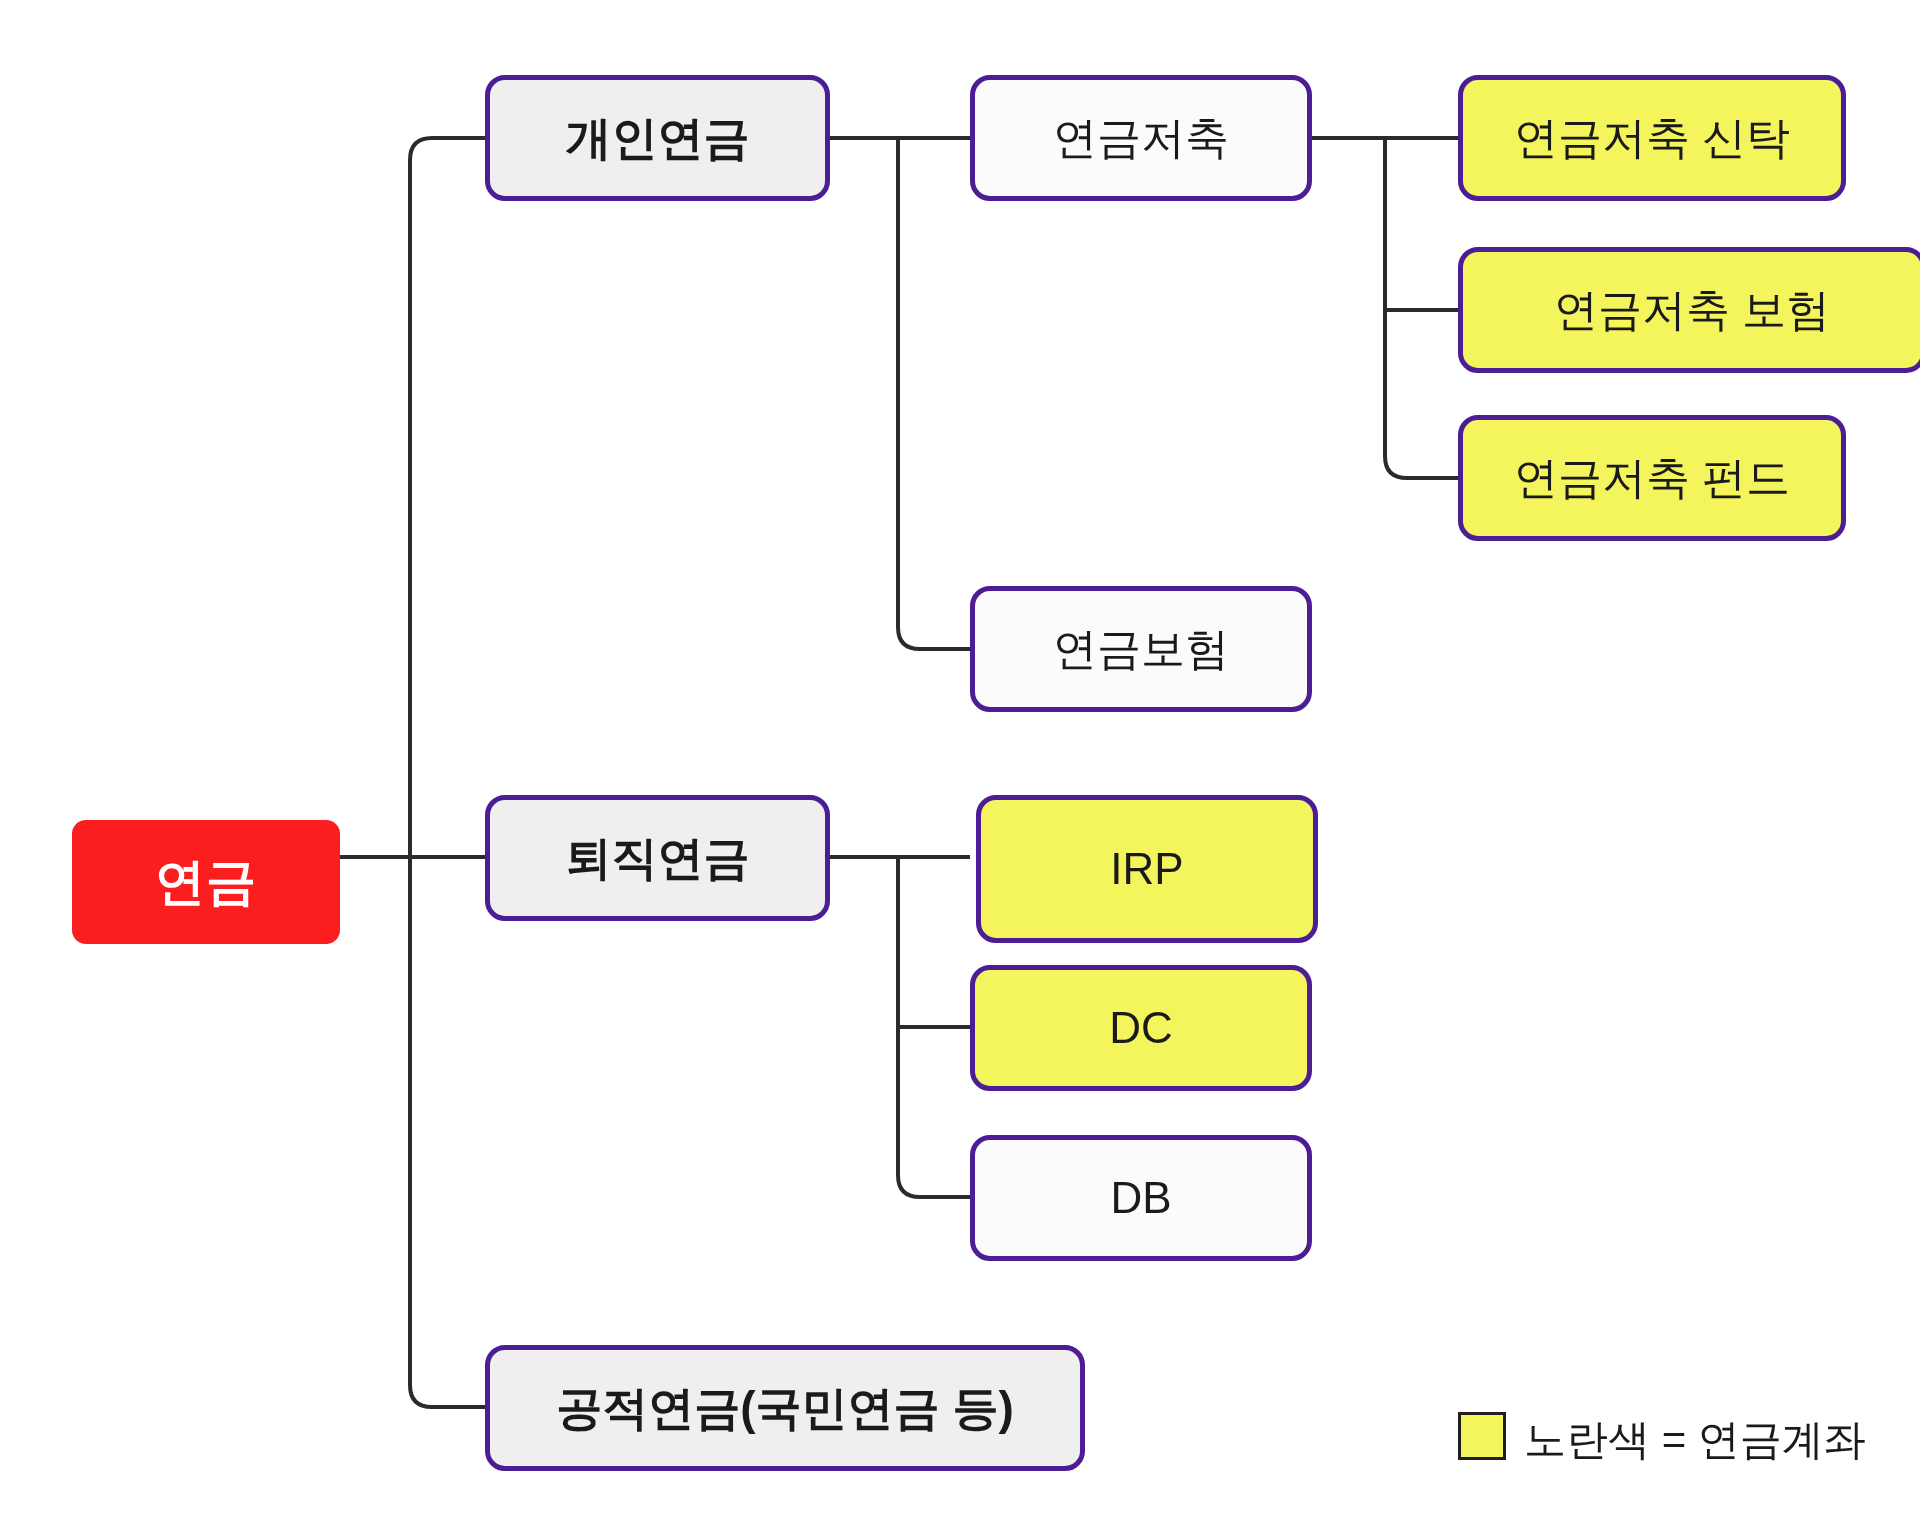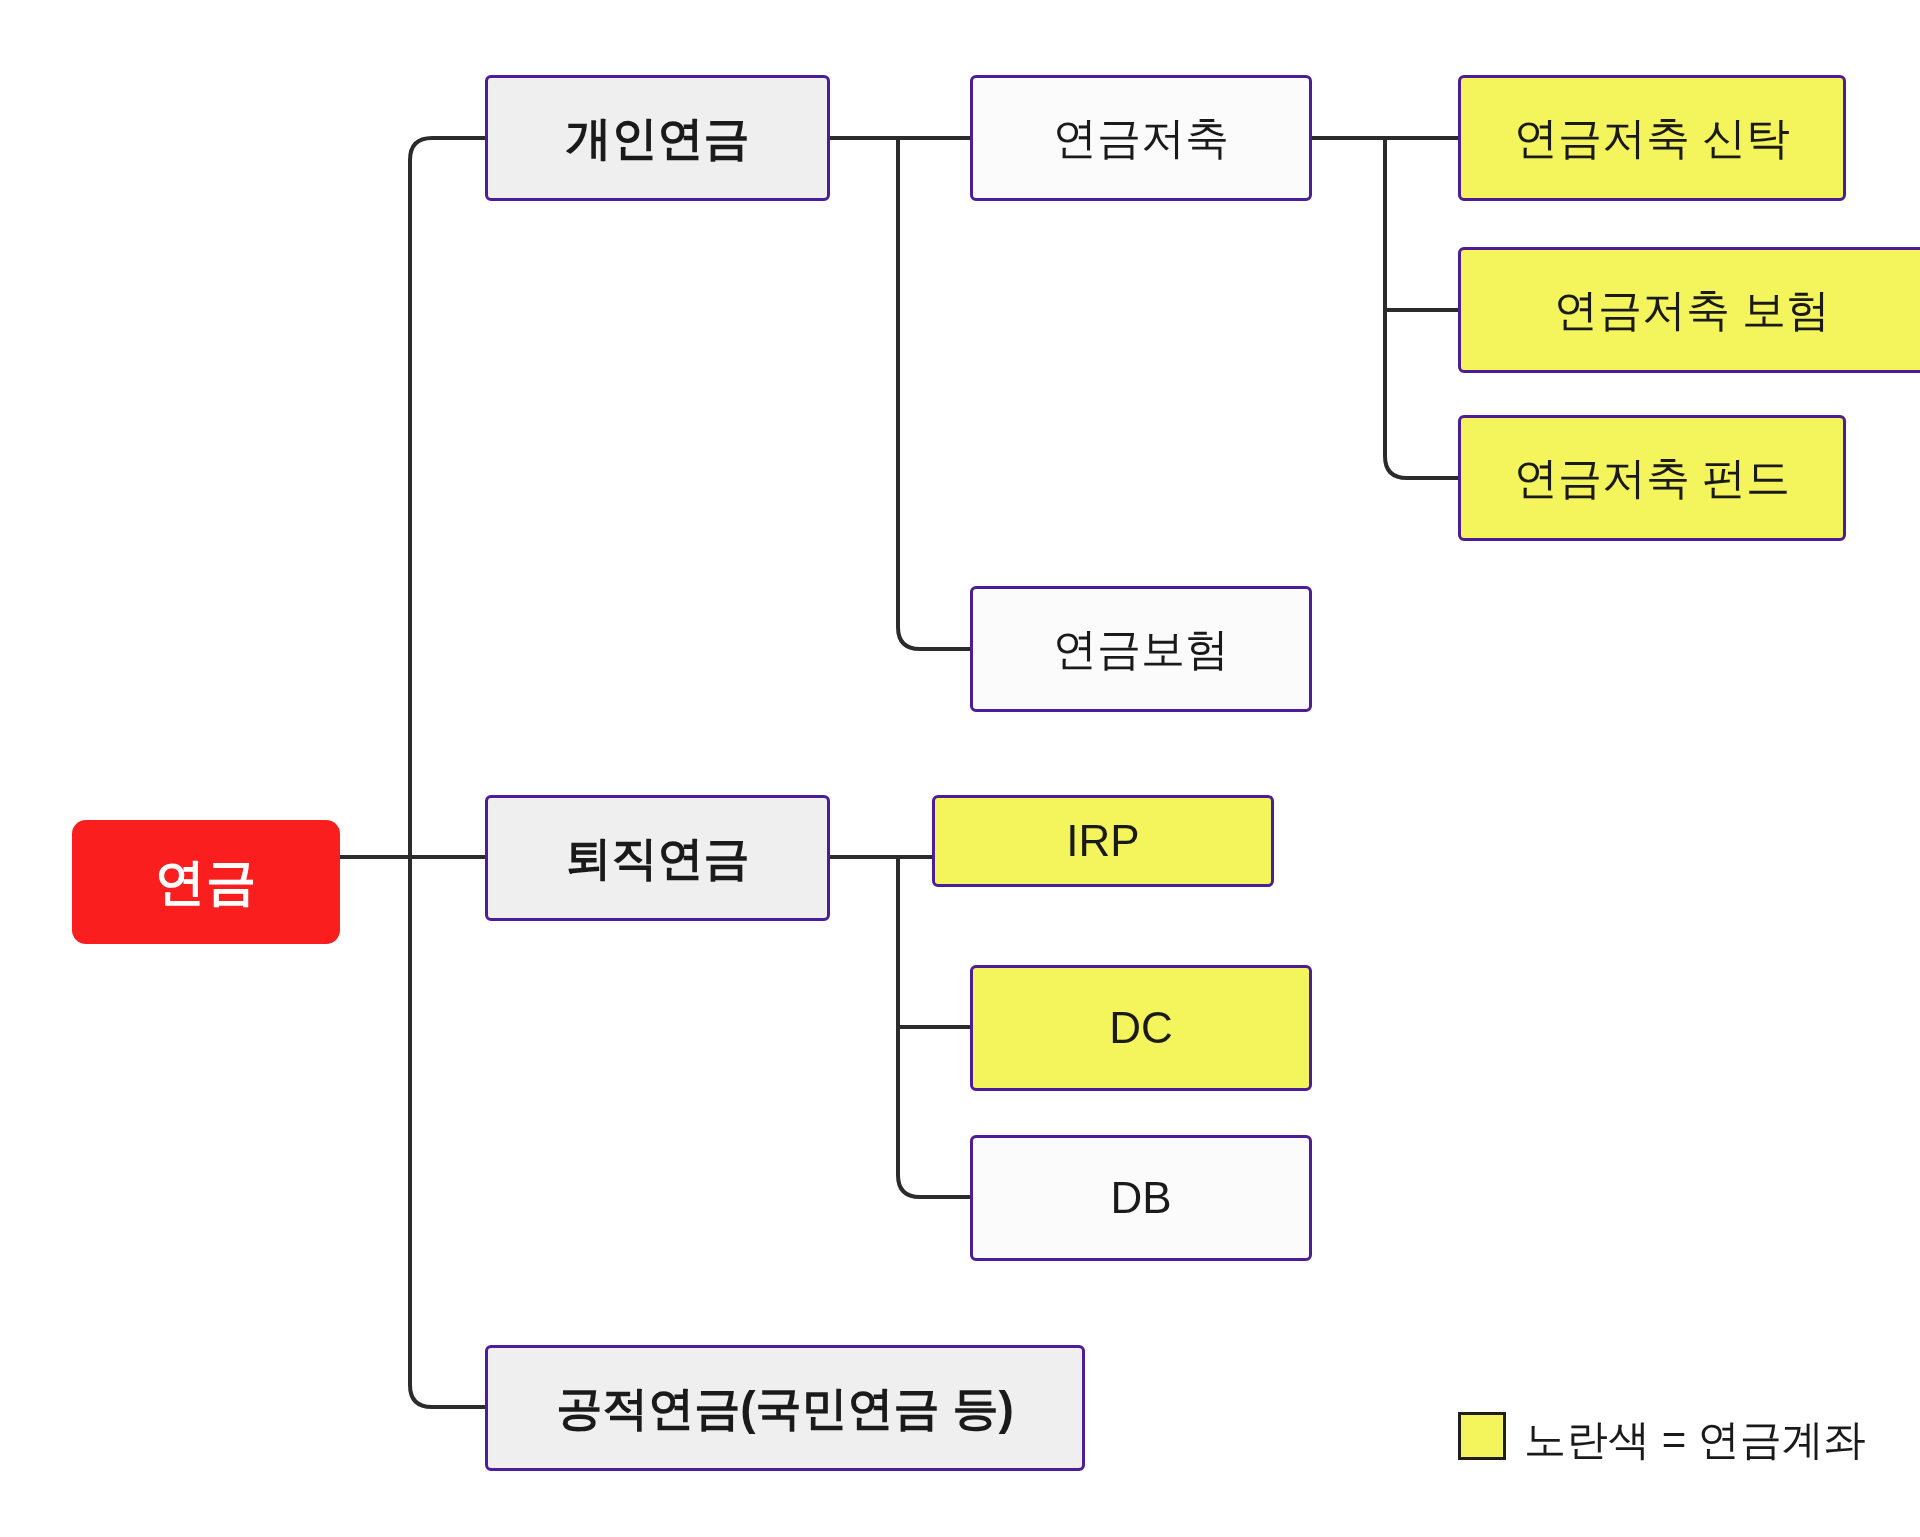--- a/index.html
+++ b/index.html
@@ -24,22 +24,22 @@
     width: 1920px;
     height: 1537px;
     pointer-events: none;
   }
   .node {
     position: absolute;
     box-sizing: border-box;
     display: flex;
     align-items: center;
     justify-content: center;
-    border: 3px solid #4c1d95;
-    border-radius: 6px;
+    border: 5px solid #4c1d95;
+    border-radius: 20px;
     text-align: center;
     line-height: 1.1;
     color: #1a1a1a;
     z-index: 3;
   }
   .node.root {
     background: #fa1e1e;
     border: none;
     border-radius: 14px;
     color: #ffffff;
@@ -148,21 +148,21 @@
   </div>
 
   <div class="node leaf-yellow" style="left:1458px; top:247px; width:468px; height:126px;">
     <span>연금저축 보험</span>
   </div>
 
   <div class="node leaf-yellow" style="left:1458px; top:415px; width:388px; height:126px;">
     <span>연금저축 펀드</span>
   </div>
 
-  <div class="node leaf-yellow" style="left:932px; top:795px; width:342px; height:92px;">
+  <div class="node leaf-yellow" style="left:976px; top:795px; width:342px; height:148px;">
     <span>IRP</span>
   </div>
 
   <div class="node leaf-yellow" style="left:970px; top:965px; width:342px; height:126px;">
     <span>DC</span>
   </div>
 
   <div class="node leaf-white" style="left:970px; top:1135px; width:342px; height:126px;">
     <span>DB</span>
   </div>

